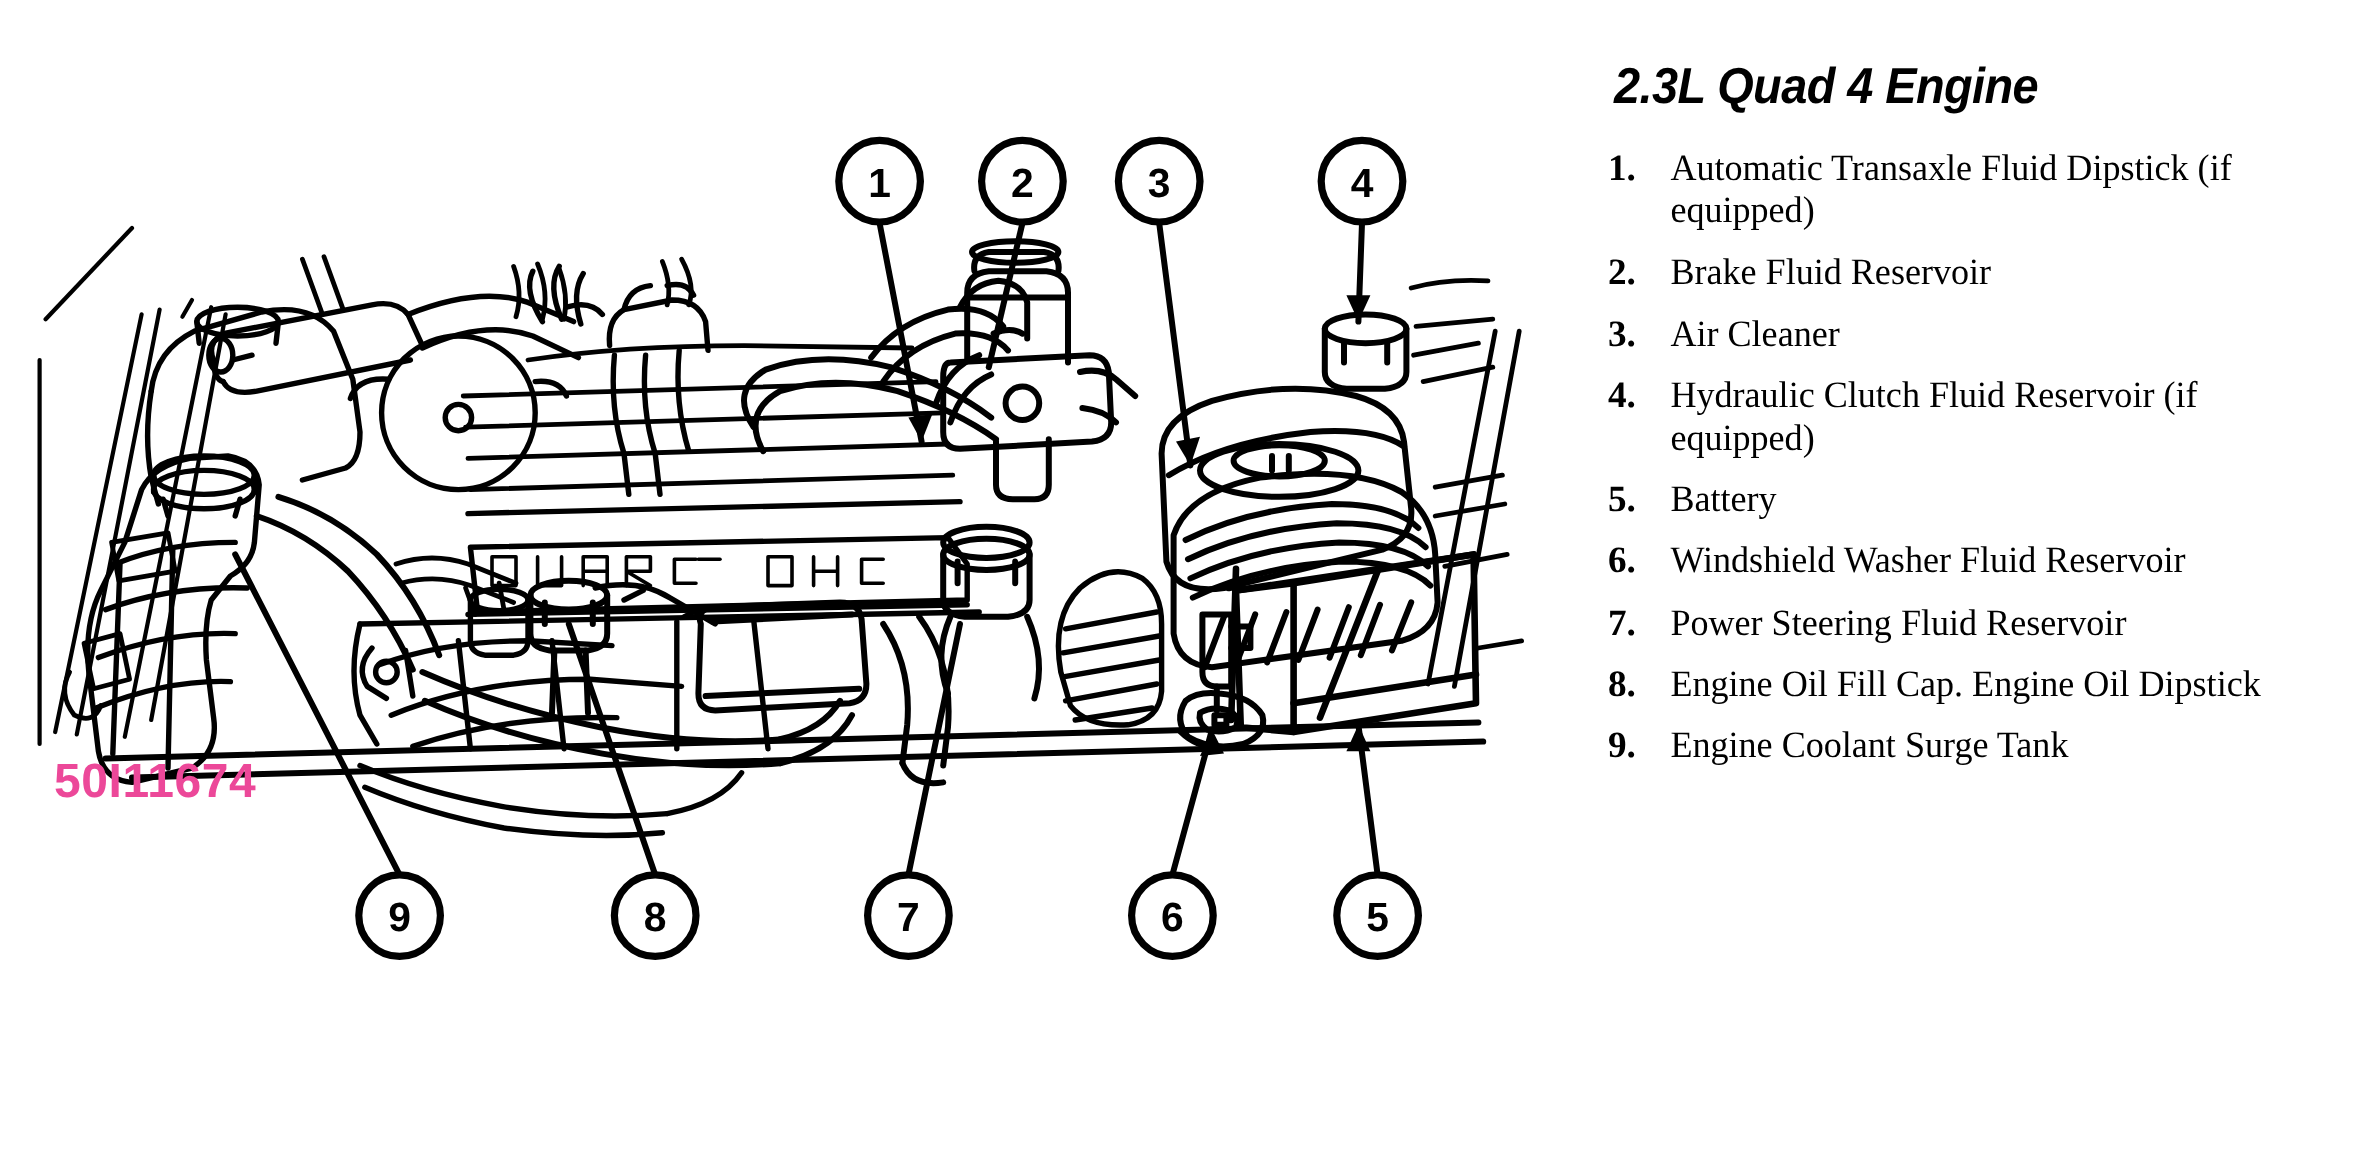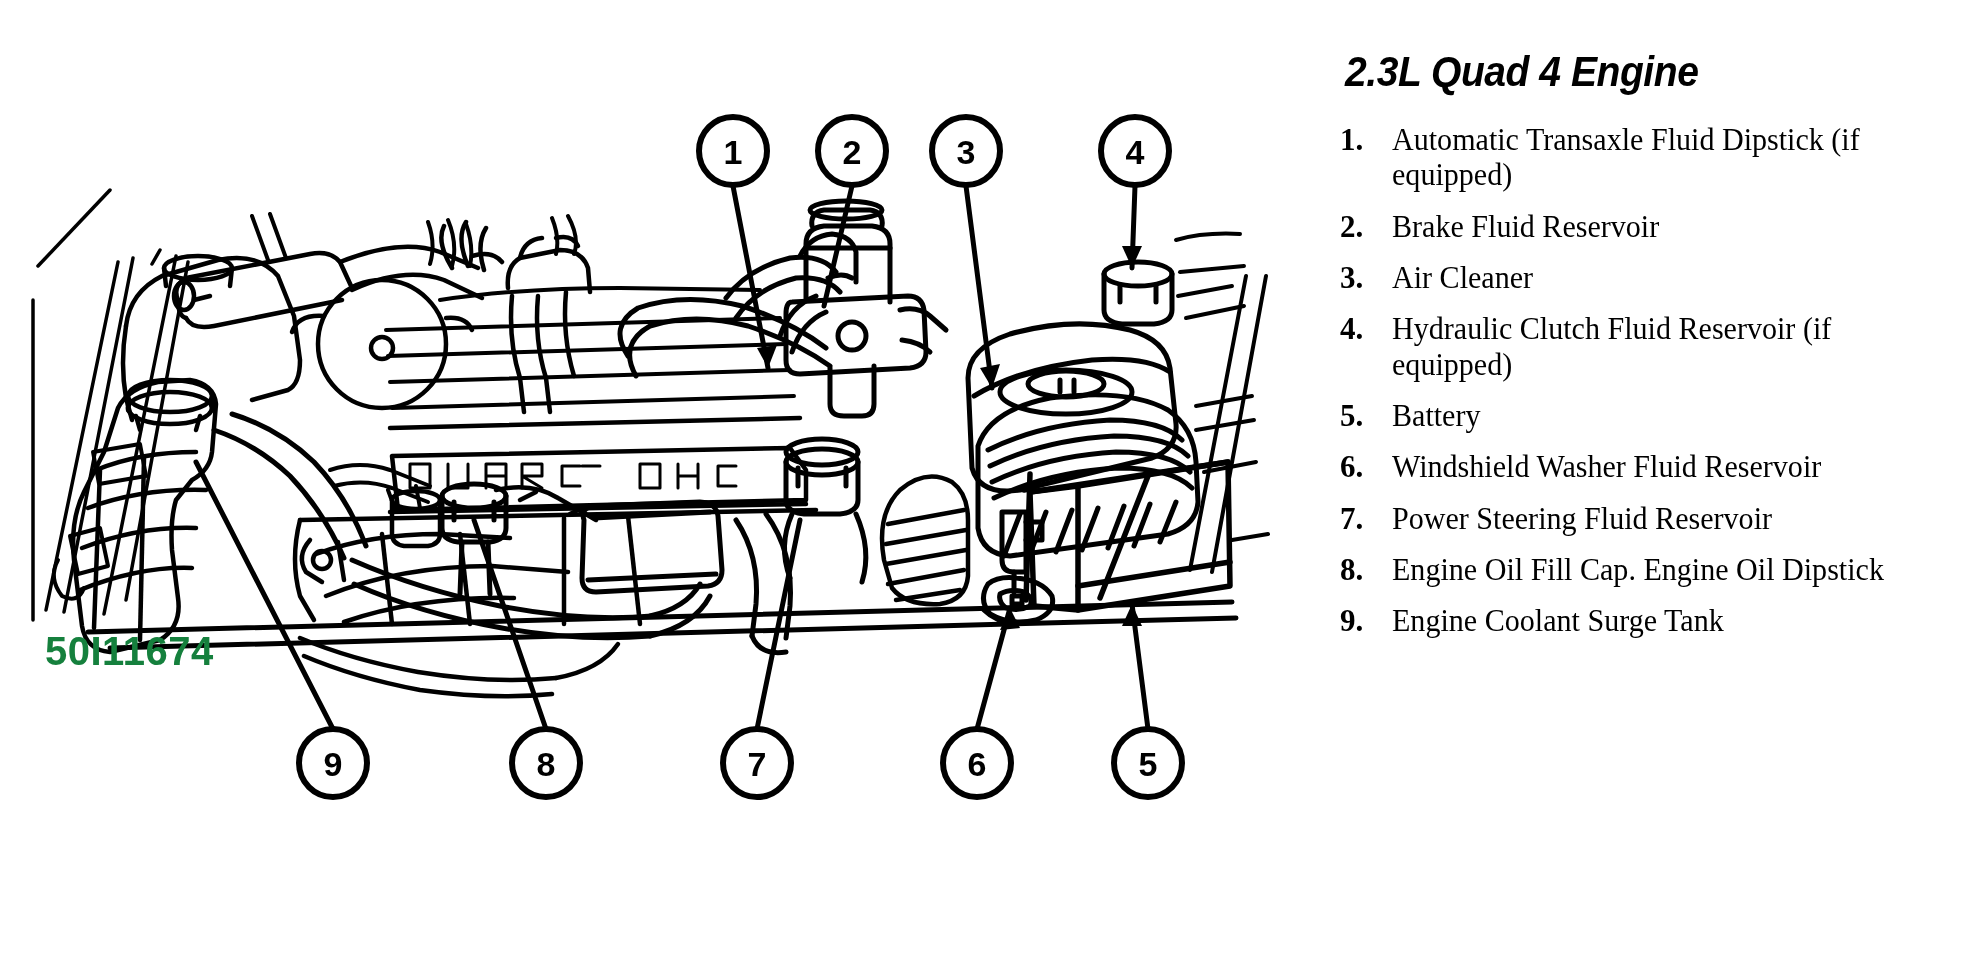--- a/index.html
+++ b/index.html
@@ -47,21 +47,21 @@
   
   #figure-id {
     position: absolute;
     left: 45px;
     top: 631px;
     font-family: "Liberation Sans", "DejaVu Sans", sans-serif;
     font-weight: bold;
     font-size: 40px;
     letter-spacing: 0.5px;
     line-height: 1;
-    color: #15803d;
+    color: #ec4899;
     white-space: nowrap;
   }
 
   
   #legend-pane {
     position: absolute;
     left: 1296px;
     top: 0;
     width: 673px;
     height: 958px;

